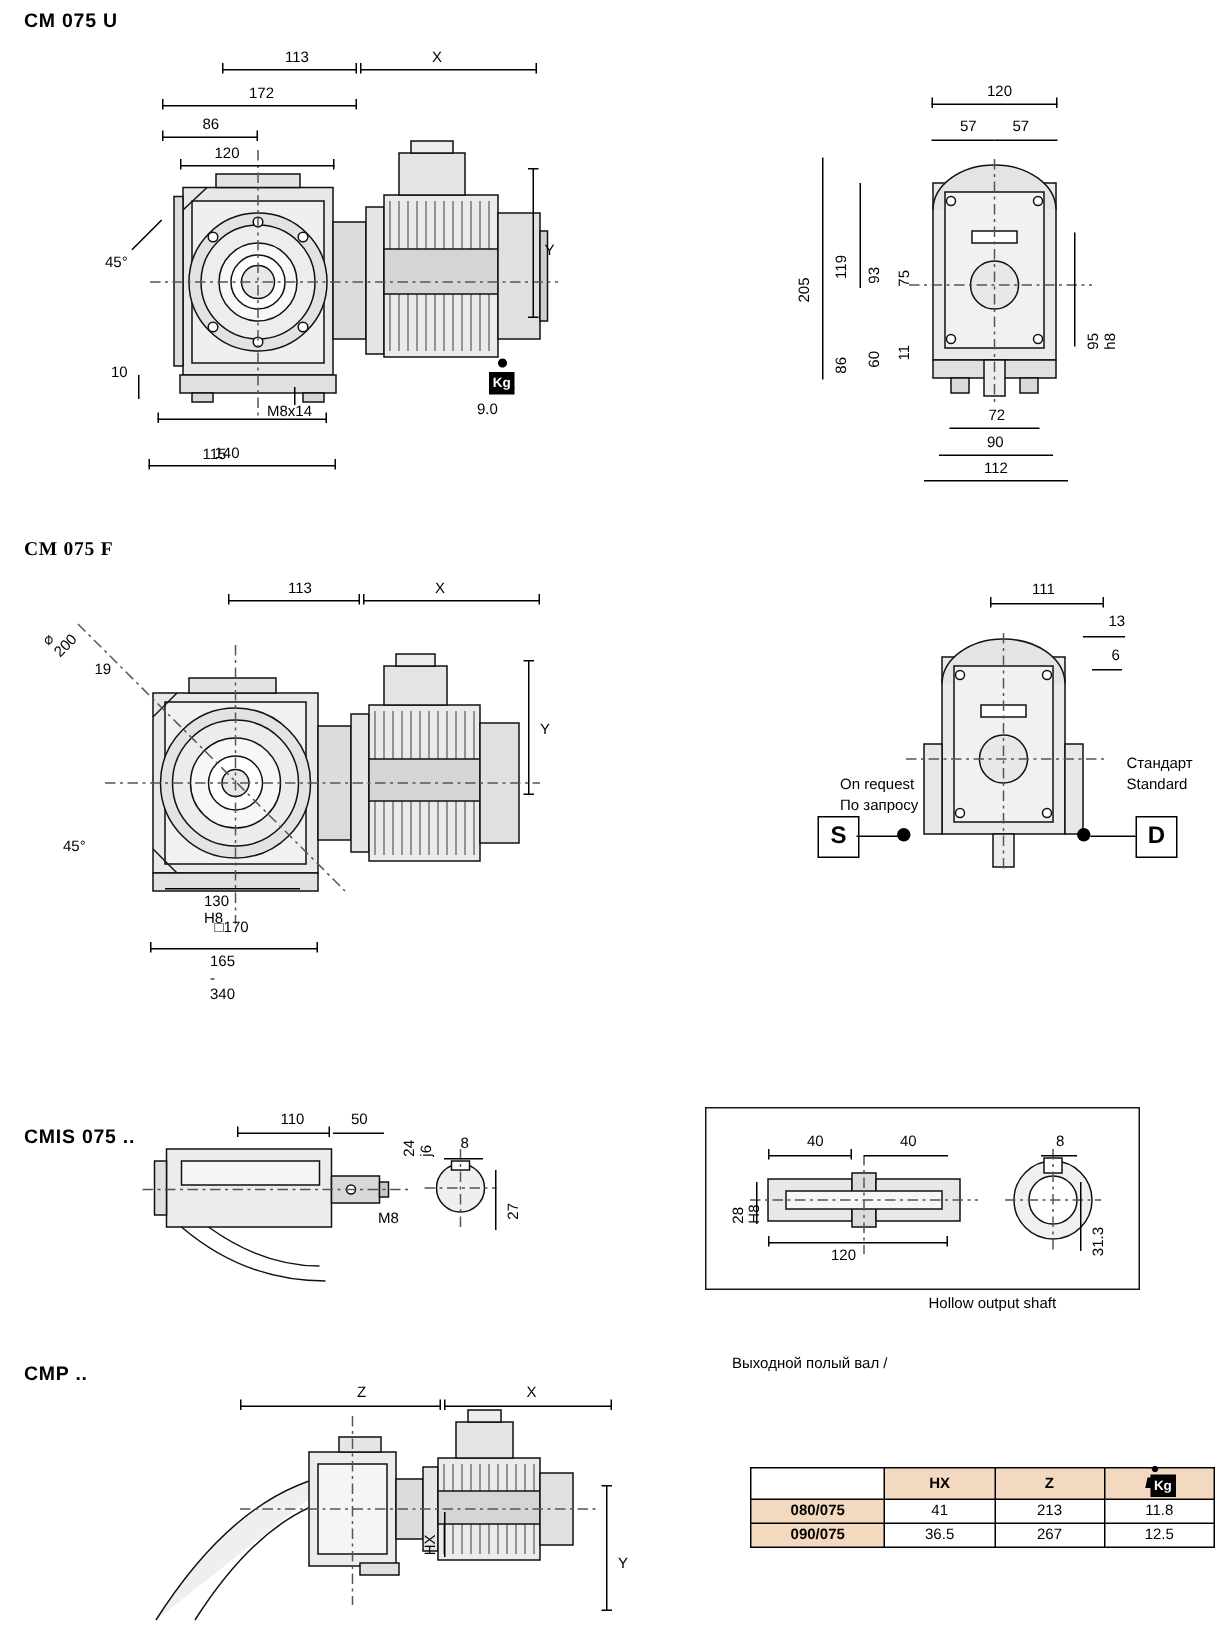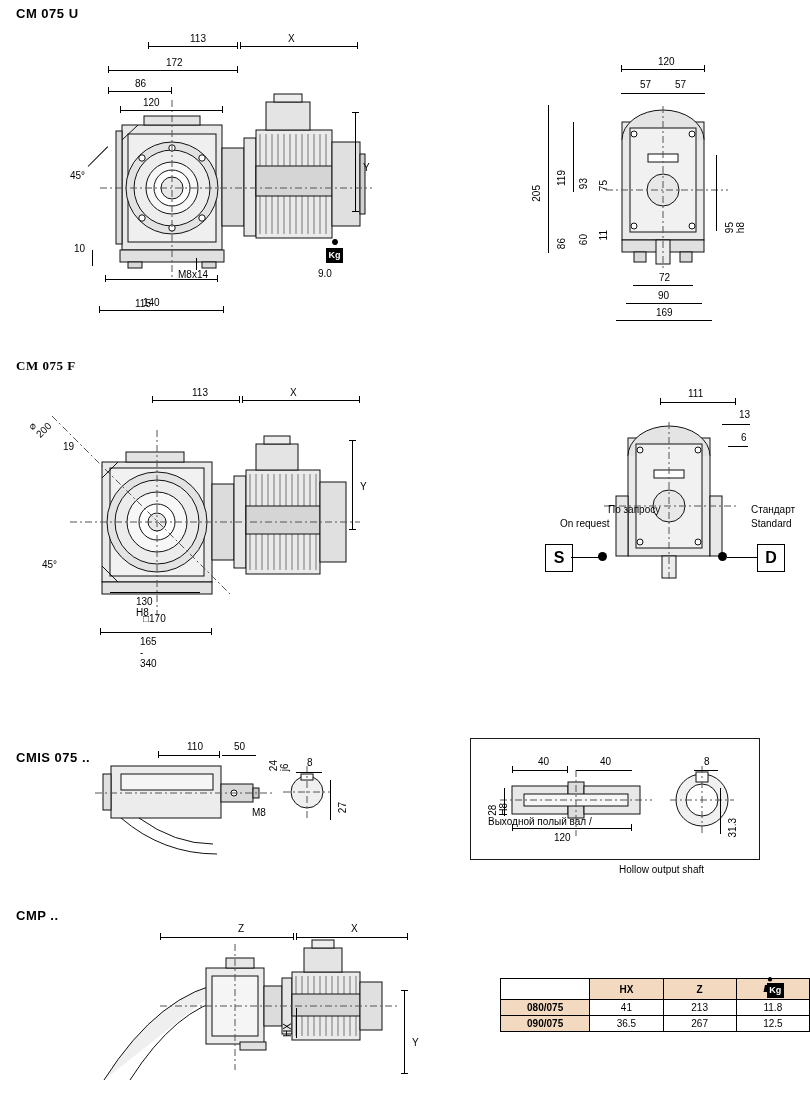--- a/index.html
+++ b/index.html
@@ -185,21 +185,21 @@
     <div class="abs dim vert" style="left:556px;top:238px;">86</div>
     <div class="abs dim vert" style="left:578px;top:234px;">60</div>
     <div class="abs dim vert" style="left:598px;top:230px;">11</div>
     <div class="abs dim vert" style="left:724px;top:222px;">95 h8</div>
     <div class="ln v" style="left:716px;top:155px;height:76px;"></div>
 
     <div class="abs dim" style="left:659px;top:272px;">72</div>
     <div class="ln h" style="left:633px;top:285px;width:60px;"></div>
     <div class="abs dim" style="left:658px;top:290px;">90</div>
     <div class="ln h" style="left:626px;top:303px;width:76px;"></div>
-    <div class="abs dim" style="left:656px;top:307px;">169</div>
+    <div class="abs dim" style="left:656px;top:307px;">112</div>
     <div class="ln h" style="left:616px;top:320px;width:96px;"></div>
   </div>
 
   <div class="abs ttl" style="left:16px;top:358px;font-family:Liberation Serif, serif;">CM 075 F</div>
 
   <svg class="abs" style="left:30px;top:380px;" width="370" height="270">
     <g stroke="#111" fill="none" stroke-width="1">
       <rect x="72" y="82" width="110" height="120" fill="#e9e9e9"></rect>
       <rect x="80" y="88" width="94" height="108" fill="#f1f1f1"></rect>
       <circle cx="127" cy="142" r="50" fill="#e3e3e3"></circle>
@@ -282,21 +282,21 @@
     <div class="abs dim" style="left:688px;top:388px;">111</div>
     <div class="ln h" style="left:660px;top:402px;width:76px;"></div>
     <div class="tick" style="left:660px;top:398px;"></div>
     <div class="tick" style="left:735px;top:398px;"></div>
     <div class="abs dim" style="left:739px;top:409px;">13</div>
     <div class="ln h" style="left:722px;top:424px;width:28px;"></div>
     <div class="abs dim" style="left:741px;top:432px;">6</div>
     <div class="ln h" style="left:728px;top:446px;width:20px;"></div>
   </div>
 
-  <div class="abs cap" style="left:560px;top:504px;margin-left:48px;">По запросу</div>
+  <div class="abs cap" style="left:560px;top:532px;">По запросу</div>
   <div class="abs capi" style="left:560px;top:518px;">On request</div>
   <div class="abs sdbox" style="left:545px;top:544px;">S</div>
   <div class="ln h" style="left:571px;top:557px;width:30px;"></div>
   <div class="abs rnd" style="left:598px;top:552px;width:9px;height:9px;background:#000;"></div>
 
   <div class="abs cap" style="left:751px;top:504px;">Стандарт</div>
   <div class="abs capi" style="left:751px;top:518px;">Standard</div>
   <div class="abs sdbox" style="left:757px;top:544px;">D</div>
   <div class="ln h" style="left:727px;top:557px;width:30px;"></div>
   <div class="abs rnd" style="left:718px;top:552px;width:9px;height:9px;background:#000;"></div>
@@ -372,21 +372,21 @@
     <div class="ln h" style="left:694px;top:770px;width:24px;"></div>
     <div class="abs dim vert" style="left:487px;top:803px;">28 H8</div>
     <div class="ln v" style="left:504px;top:788px;height:28px;"></div>
     <div class="abs dim" style="left:554px;top:832px;">120</div>
     <div class="ln h" style="left:512px;top:828px;width:120px;"></div>
     <div class="tick" style="left:512px;top:824px;"></div>
     <div class="tick" style="left:631px;top:824px;"></div>
     <div class="abs dim vert" style="left:727px;top:818px;">31.3</div>
     <div class="ln v" style="left:720px;top:788px;height:46px;"></div>
   </div>
-  <div class="abs cap" style="left:488px;top:816px;">Выходной полый вал /</div>
+  <div class="abs cap" style="left:488px;top:904px;">Выходной полый вал /</div>
   <div class="abs capi" style="left:619px;top:864px;">Hollow output shaft</div>
 
   <div class="abs ttl" style="left:16px;top:908px;">CMP ..</div>
 
   <svg class="abs" style="left:100px;top:930px;" width="330" height="160">
     <g stroke="#111" fill="none" stroke-width="1">
       <path d="M4 150 q56 -88 124 -98" fill="#efefef"></path>
       <path d="M30 150 q46 -72 98 -82" fill="none"></path>
       <rect x="106" y="38" width="58" height="76" fill="#ececec"></rect>
       <rect x="112" y="46" width="46" height="60" fill="#f5f5f5"></rect>

